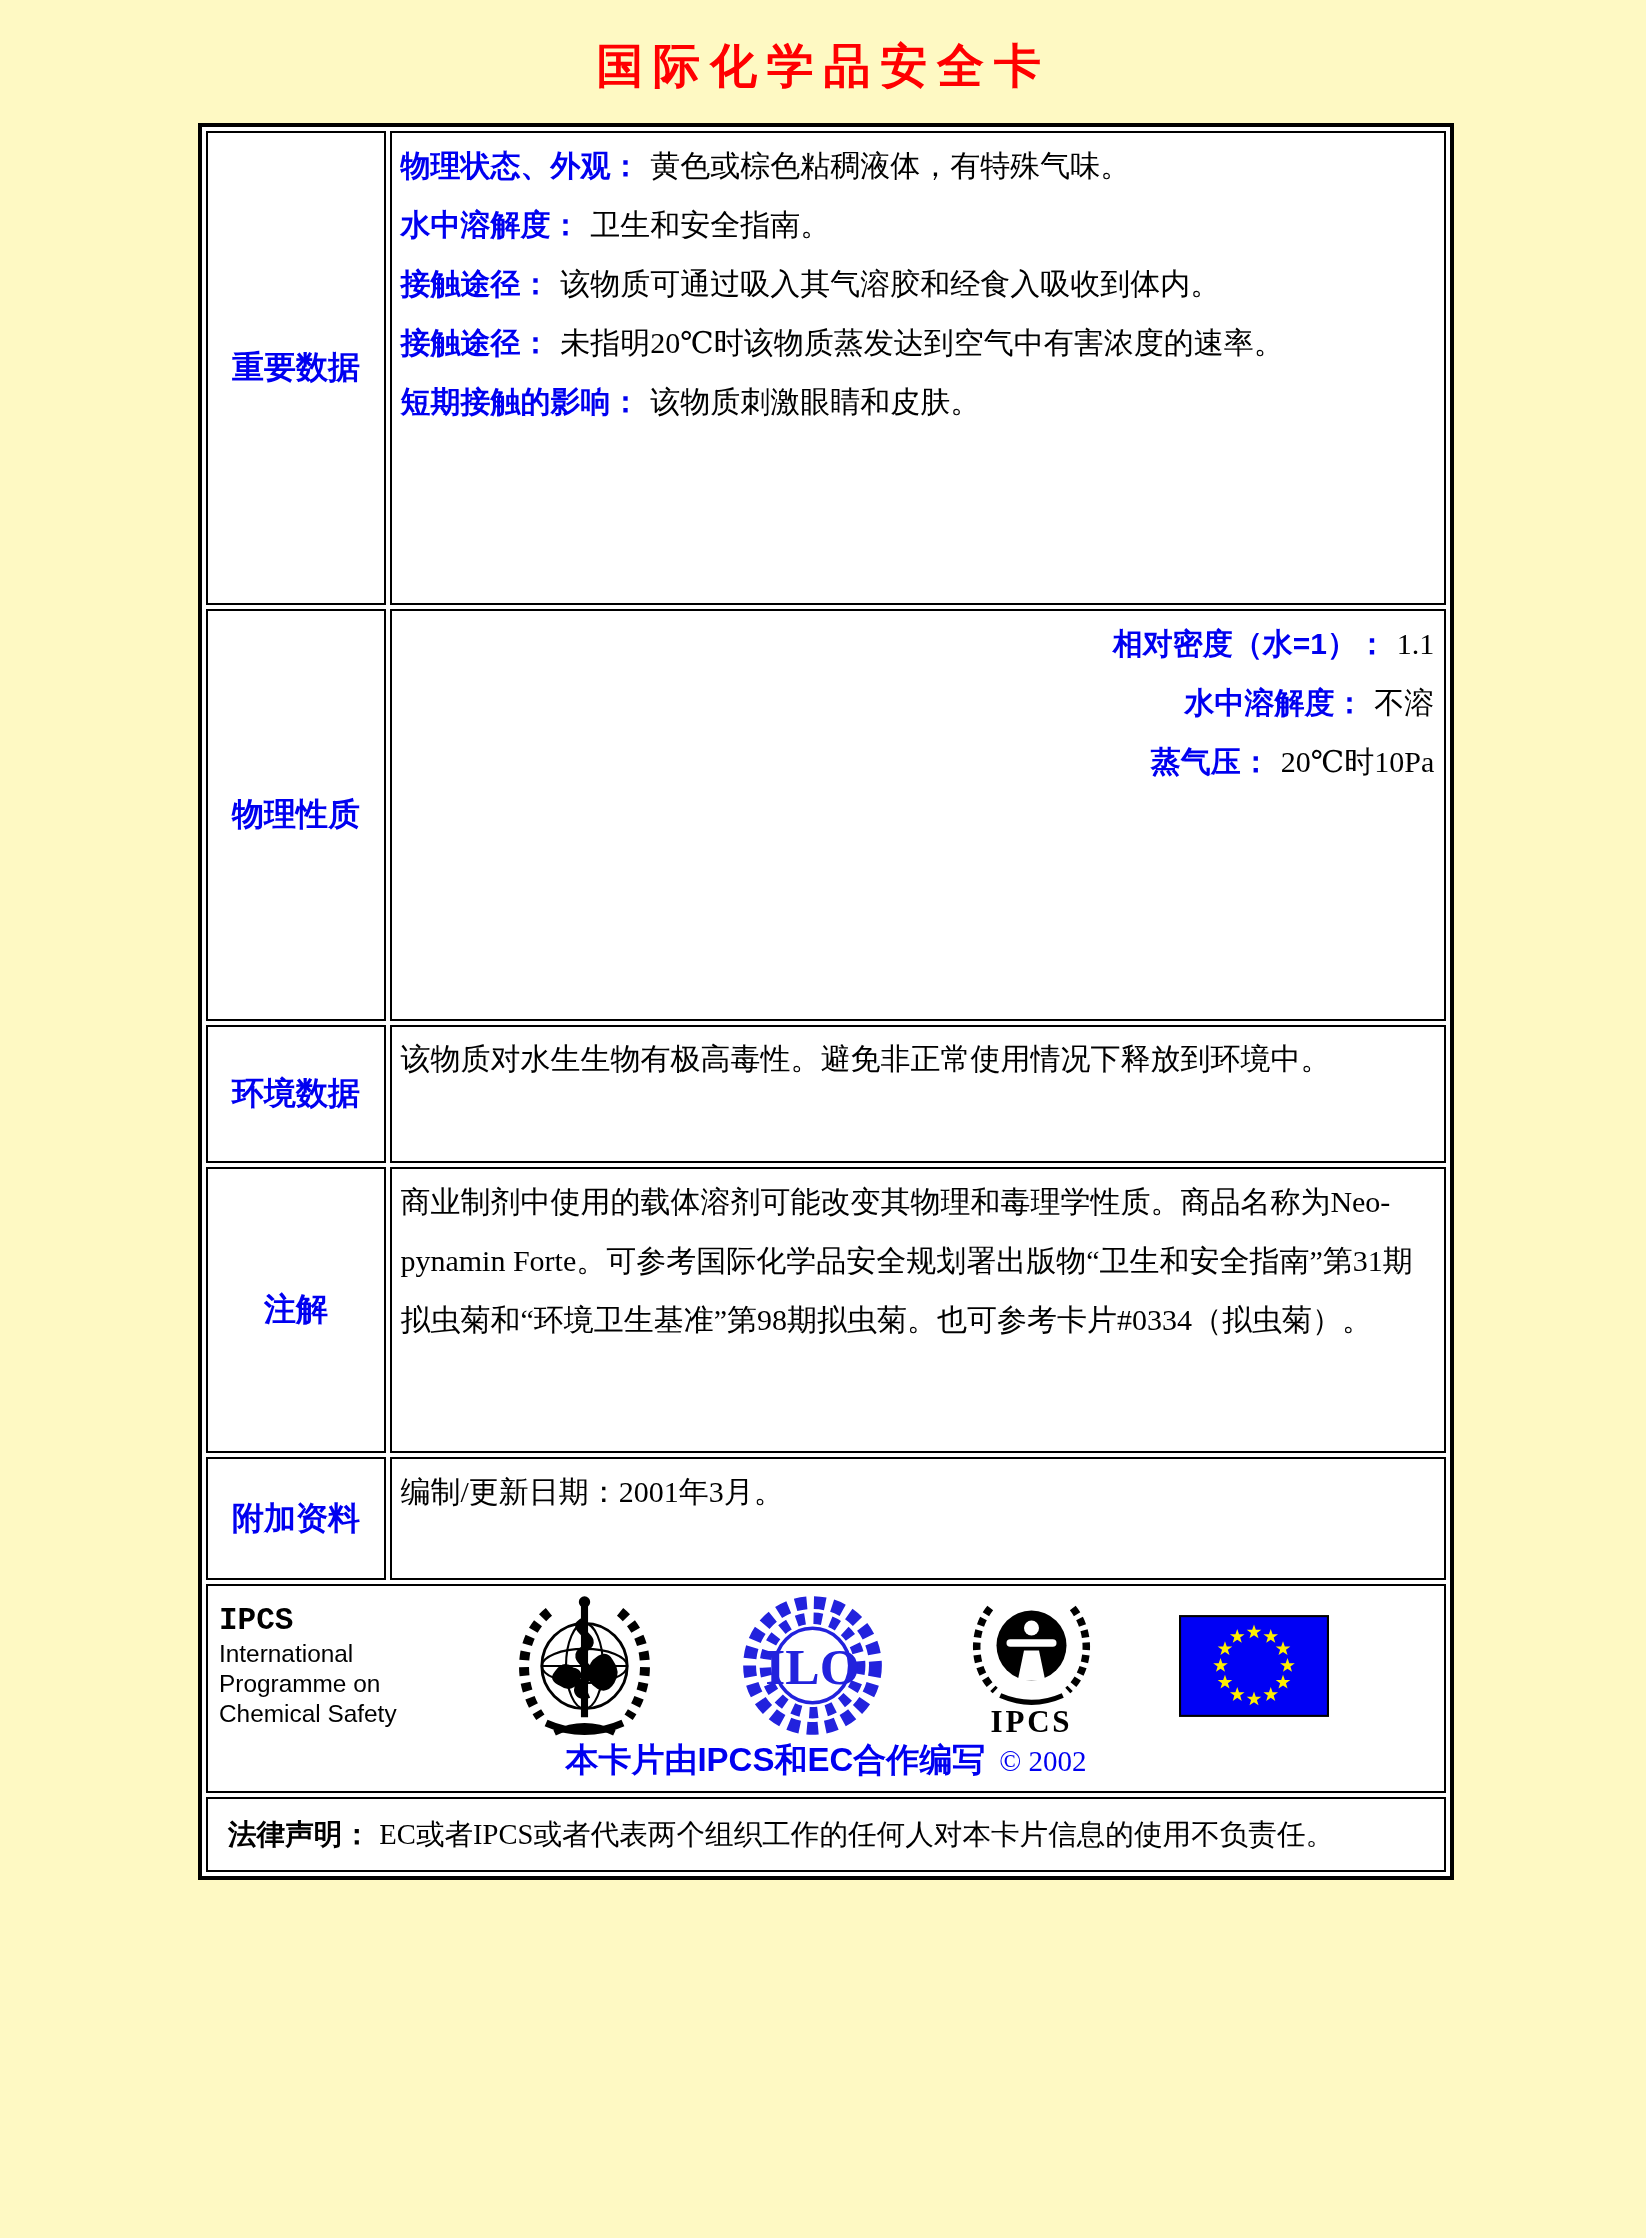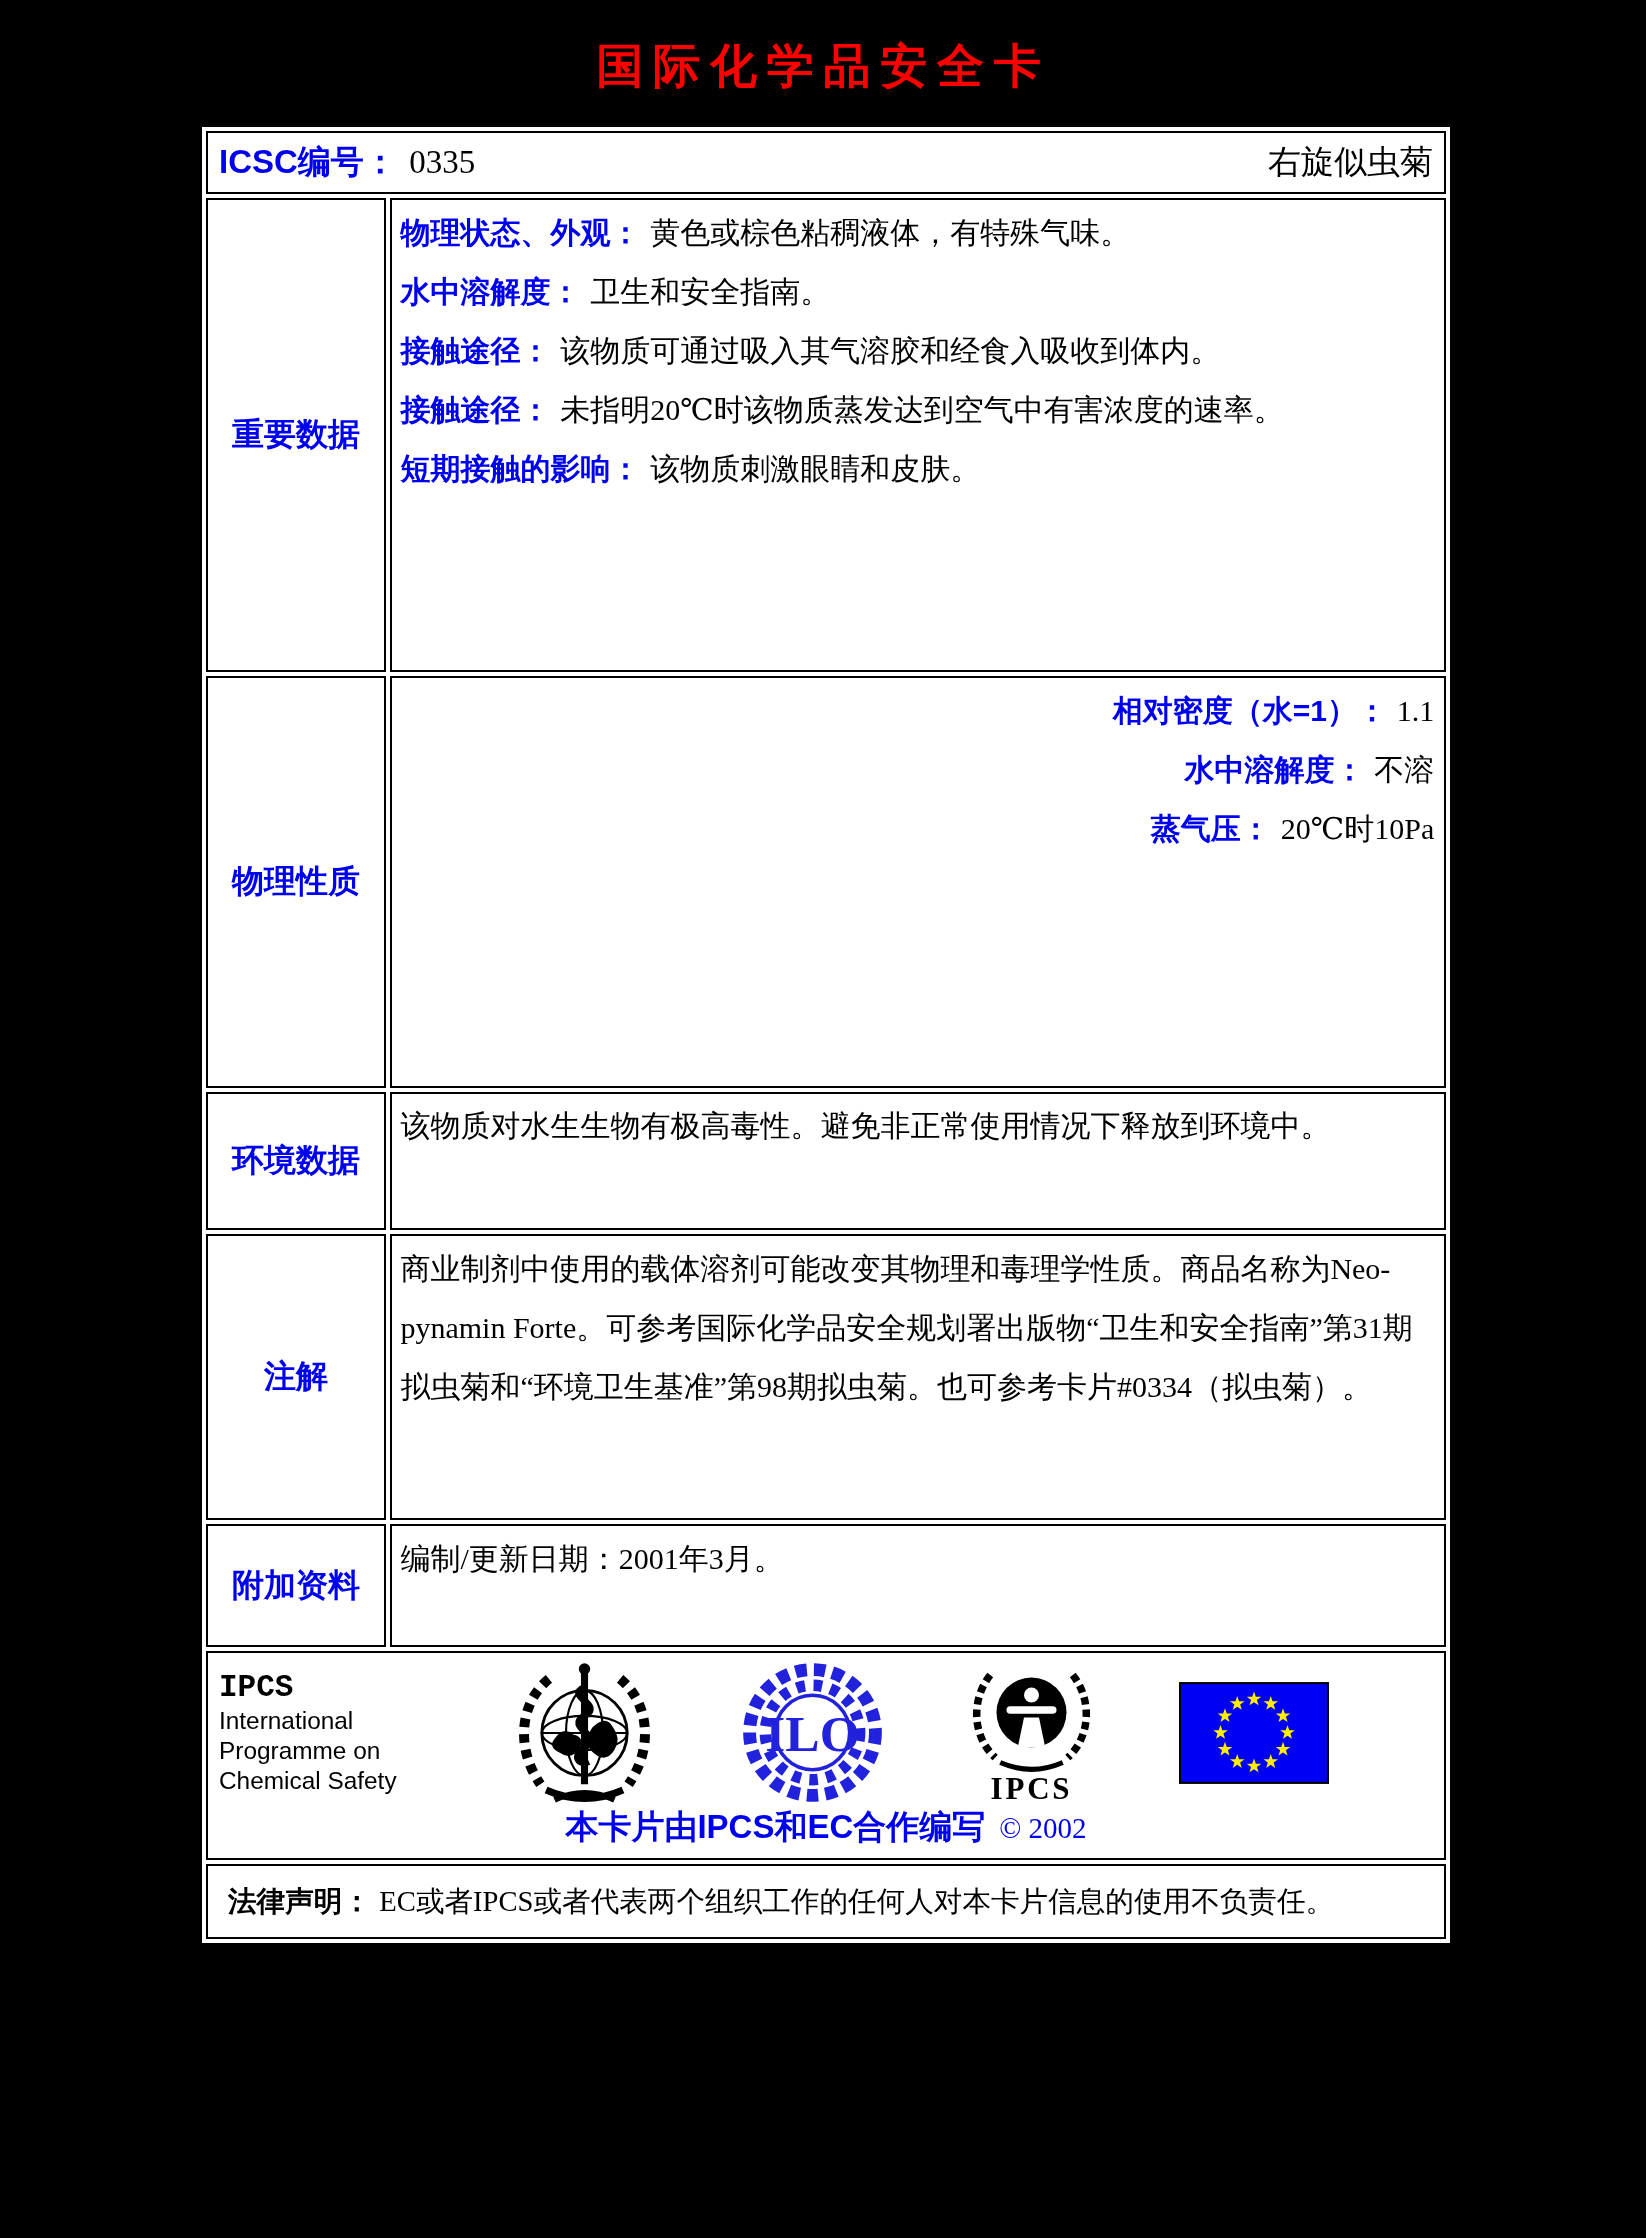--- a/index.html
+++ b/index.html
@@ -1,17 +1,17 @@
 <!DOCTYPE html>
 <html style="font-size:11px"><head>
 <meta charset="utf-8">
 <style>
   html,body { margin:0; padding:0; background:#ffffff; }
   .page {
-    position:relative; width:1647px; height:2239px; background:#000000;
+    position:relative; width:1647px; height:2239px; background:#fef9c3;
     font-family:"Liberation Serif","DejaVu Serif",serif; color:#000;
     overflow:hidden;
   }
   .sans  { font-family:"Liberation Sans","DejaVu Sans",sans-serif; }
   .serif { font-family:"Liberation Serif","DejaVu Serif",serif; }
 
   .title {
     position:absolute; top:35px; left:0; width:100%; margin:0;
     text-align:center; color:#ff0000; font-size:47px; font-weight:bold;
     letter-spacing:9.8px; font-family:"Liberation Serif","DejaVu Serif",serif;
@@ -83,30 +83,20 @@
 </head>
 <body>
 
 <div class="page">
 
   <h1 class="title">国际化学品安全卡</h1>
 
   <table class="card">
 
     <tbody>
-        <tr>
-      <td class="cell header-cell" colspan="2">
-        <div class="hdr-flex">
-          <span>
-            <span class="hdr-label sans">ICSC编号：</span><span class="hdr-number serif">0335</span>
-          </span>
-          <span class="hdr-name serif">右旋似虫菊</span>
-        </div>
-      </td>
-    </tr>
 
     <tr>
       <td class="cell label-cell rh-important">
         <span>重要数据</span>
       </td>
       <td class="cell content-cell rh-important">
         <div class="item"><span class="lbl">物理状态、外观：</span><span class="serif">黄色或棕色粘稠液体，有特殊气味。</span></div>
         <div class="item"><span class="lbl">水中溶解度：</span><span class="serif">卫生和安全指南。</span></div>
         <div class="item"><span class="lbl">接触途径：</span><span class="serif">该物质可通过吸入其气溶胶和经食入吸收到体内。</span></div>
         <div class="item"><span class="lbl">接触途径：</span><span class="serif">未指明20℃时该物质蒸发达到空气中有害浓度的速率。</span></div>

